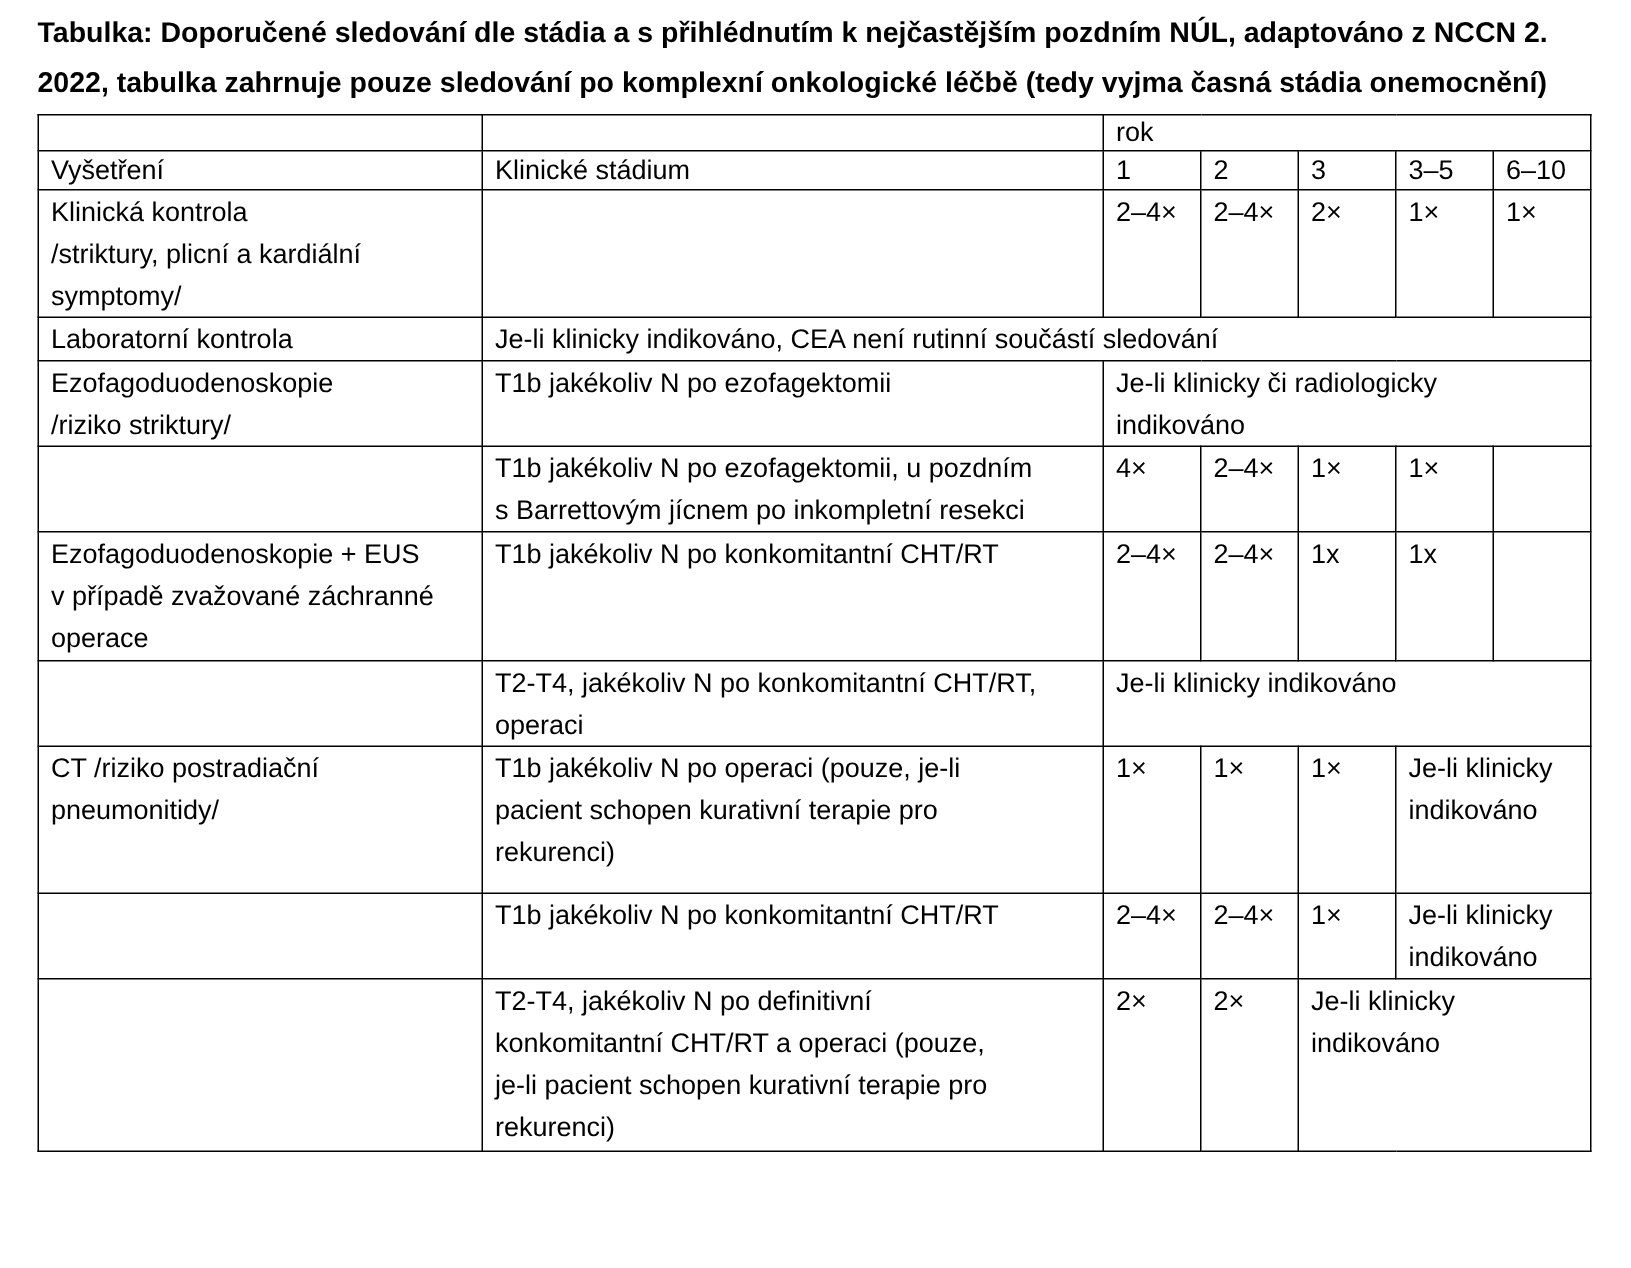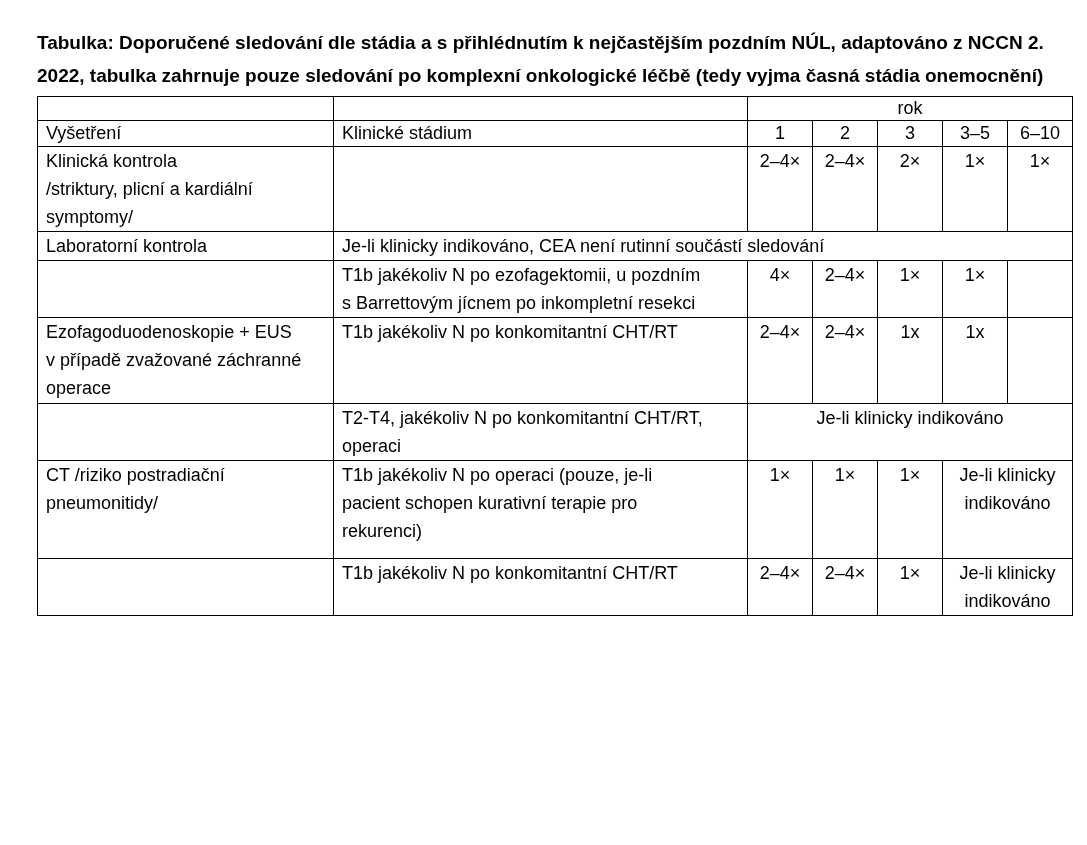--- a/index.html
+++ b/index.html
@@ -1,21 +1,21 @@
 <!DOCTYPE html>
 <html><head>
 <meta charset="utf-8">
 <style>
   html, body { margin: 0; padding: 0; background: #ffffff; }
   body {
     font-family: "Liberation Sans", sans-serif;
     color: #000;
     width: 1087px;
   }
-  .page { padding: 26px 25px 0 25px; margin-left: 12px; }
+  .page { padding: 6px 25px 0 25px; }
   .title {
     font-weight: bold;
     font-size: 19px;
     line-height: 33px;
     white-space: pre;
     margin-bottom: 4px;
   }
   table.fu {
     border-collapse: collapse;
     table-layout: fixed;
@@ -23,21 +23,21 @@
   }
   table.fu td {
     border: 1.5px solid #000;
     vertical-align: top;
     padding: 0 8px;
     font-size: 18px;
     line-height: 28px;
     white-space: pre-line;
     overflow: hidden;
   }
-  td.center { text-align: center; padding: 0 2px; }
+  td.center { padding: 0 2px; }
   tr.r1 td { line-height: 23px; vertical-align: middle; }
   tr.r2 td { line-height: 25px; vertical-align: middle; }
   tr.r1  { height: 24px; }
   tr.r2  { height: 26px; }
   tr.r3  { height: 64px; }
   tr.r4  { height: 29px; }
   tr.r5  { height: 57px; }
   tr.r6  { height: 57px; }
   tr.r7  { height: 86px; }
   tr.r8  { height: 53px; }
@@ -92,20 +92,27 @@
       <td class="center">2×</td>
       <td class="center">1×</td>
       <td class="center">1×</td>
     </tr>
 
     <tr class="r4">
       <td>Laboratorní kontrola</td>
       <td colspan="6">Je-li klinicky indikováno, CEA není rutinní součástí sledování</td>
     </tr>
 
+    <tr class="r5">
+      <td>Ezofagoduodenoskopie
+/riziko striktury/</td>
+      <td>T1b jakékoliv N po ezofagektomii</td>
+      <td class="center" colspan="5">Je-li klinicky či radiologicky
+indikováno</td>
+    </tr>
 
     <tr class="r6">
       <td></td>
       <td>T1b jakékoliv N po ezofagektomii, u pozdním
 s Barrettovým jícnem po inkompletní resekci</td>
       <td class="center">4×</td>
       <td class="center">2–4×</td>
       <td class="center">1×</td>
       <td class="center">1×</td>
       <td class="center"></td>
@@ -147,16 +154,27 @@
     <tr class="r11">
       <td></td>
       <td>T1b jakékoliv N po konkomitantní CHT/RT</td>
       <td class="center">2–4×</td>
       <td class="center">2–4×</td>
       <td class="center">1×</td>
       <td class="center" colspan="2">Je-li klinicky
 indikováno</td>
     </tr>
 
+    <tr class="r12">
+      <td></td>
+      <td>T2-T4, jakékoliv N po definitivní
+konkomitantní CHT/RT a operaci (pouze,
+je-li pacient schopen kurativní terapie pro
+rekurenci)</td>
+      <td class="center">2×</td>
+      <td class="center">2×</td>
+      <td class="center" colspan="3">Je-li klinicky
+indikováno</td>
+    </tr>
 
   </tbody>
     </table>
 </div>
 
 </body></html>

